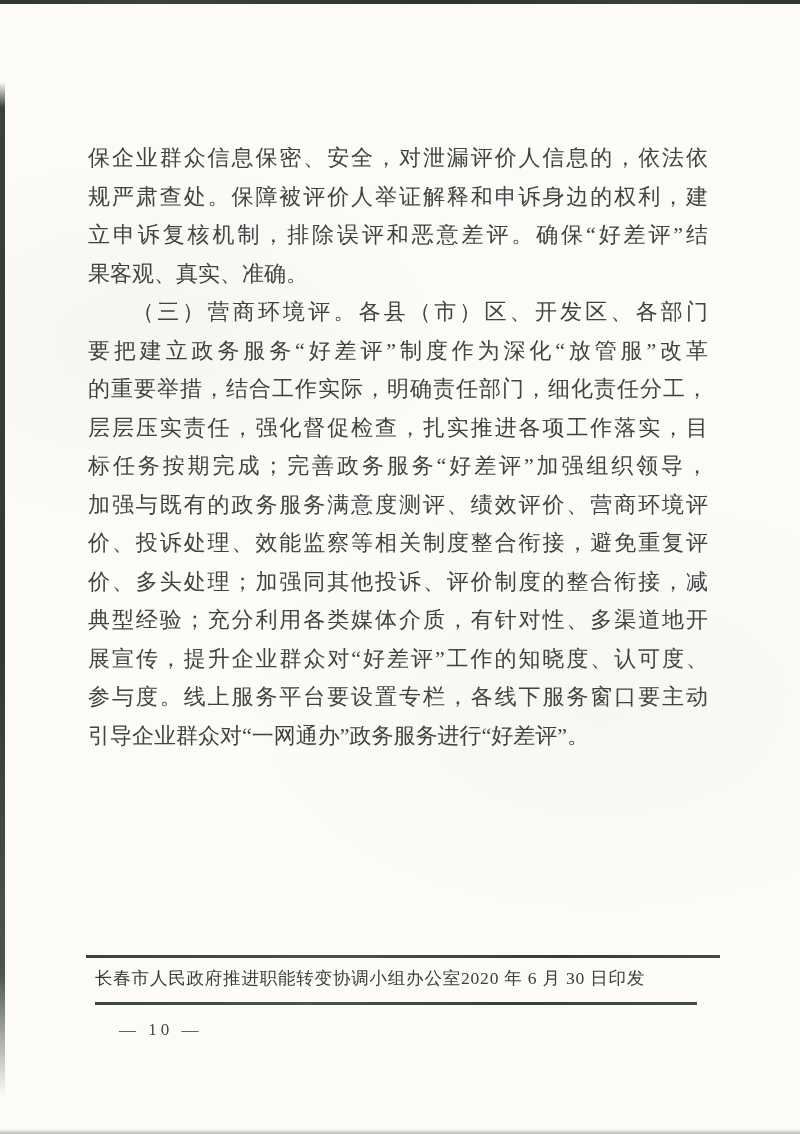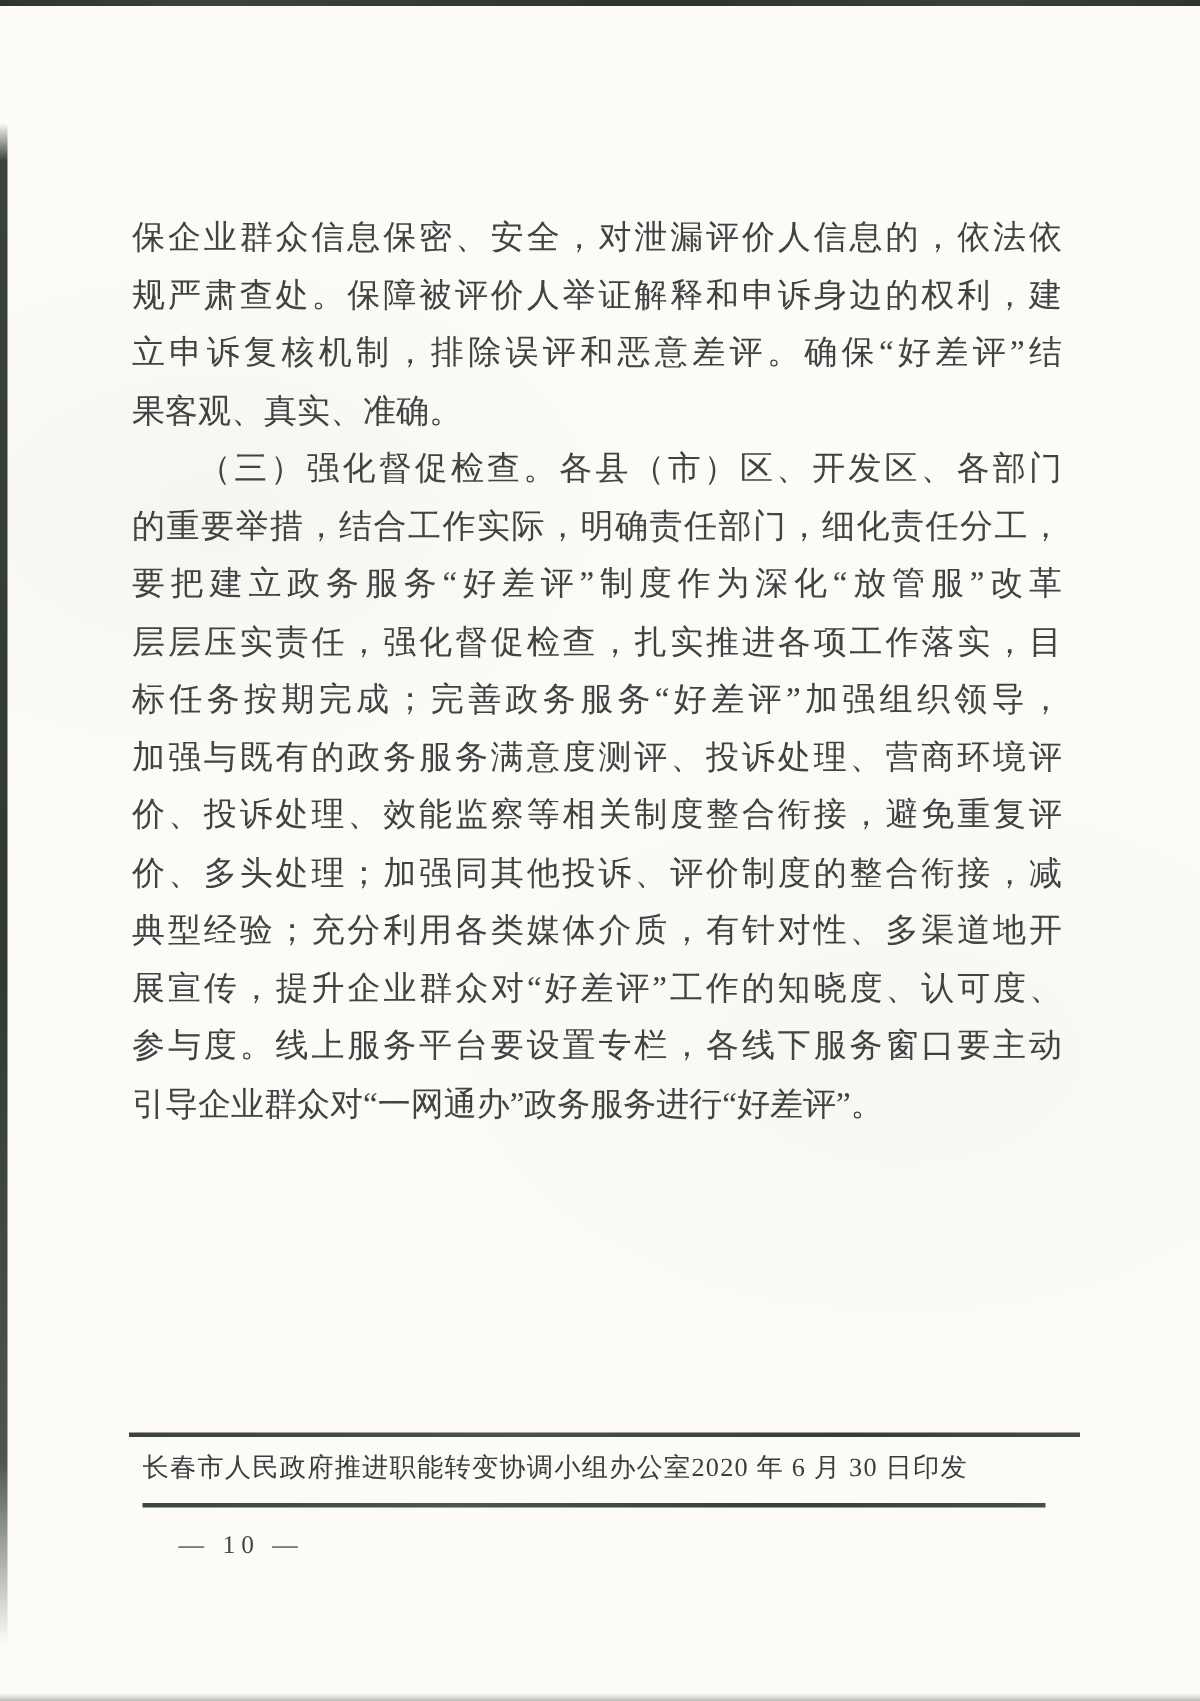--- a/index.html
+++ b/index.html
@@ -86,26 +86,26 @@
   <div class="edge-bottom"></div>
 
   <div class="doc-body">
       <div>
         <div class="line">保企业群众信息保密、安全，对泄漏评价人信息的，依法依</div>
         <div class="line">规严肃查处。保障被评价人举证解释和申诉身边的权利，建</div>
         <div class="line">立申诉复核机制，排除误评和恶意差评。确保“好差评”结</div>
         <div class="line last">果客观、真实、准确。</div>
       </div>
       <div>
-        <div class="line indent">（三）强化督促检查。各县（市）区、开发区、各部门</div>
+        <div class="line indent">（三）营商环境评。各县（市）区、开发区、各部门</div>
+        <div class="line">要把建立政务服务“好差评”制度作为深化“放管服”改革</div>
         <div class="line">的重要举措，结合工作实际，明确责任部门，细化责任分工，</div>
-        <div class="line">要把建立政务服务“好差评”制度作为深化“放管服”改革</div>
         <div class="line">层层压实责任，强化督促检查，扎实推进各项工作落实，目</div>
         <div class="line">标任务按期完成；完善政务服务“好差评”加强组织领导，</div>
-        <div class="line">加强与既有的政务服务满意度测评、投诉处理、营商环境评</div>
+        <div class="line">加强与既有的政务服务满意度测评、绩效评价、营商环境评</div>
         <div class="line">价、投诉处理、效能监察等相关制度整合衔接，避免重复评</div>
         <div class="line">价、多头处理；加强同其他投诉、评价制度的整合衔接，减</div>
         <div class="line">典型经验；充分利用各类媒体介质，有针对性、多渠道地开</div>
         <div class="line">展宣传，提升企业群众对“好差评”工作的知晓度、认可度、</div>
         <div class="line">参与度。线上服务平台要设置专栏，各线下服务窗口要主动</div>
         <div class="line last">引导企业群众对“一网通办”政务服务进行“好差评”。</div>
       </div>
     </div>
 
   <div class="footer-rule-top"></div>

